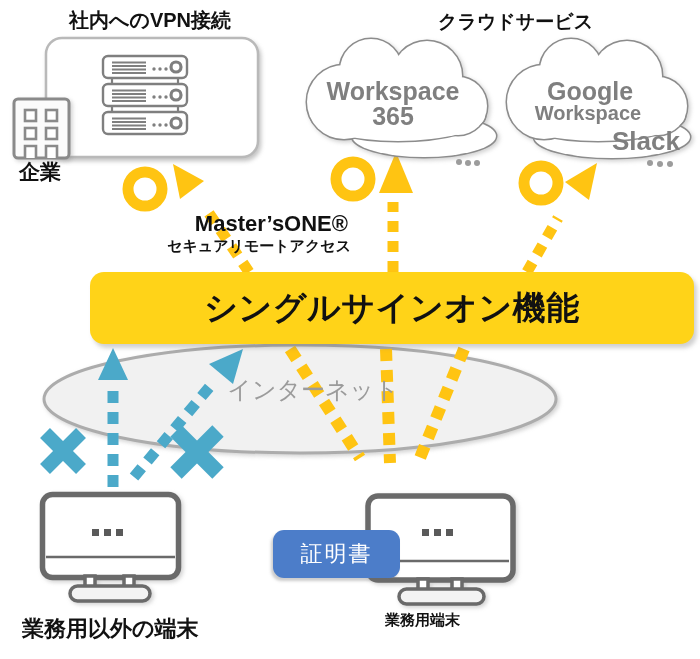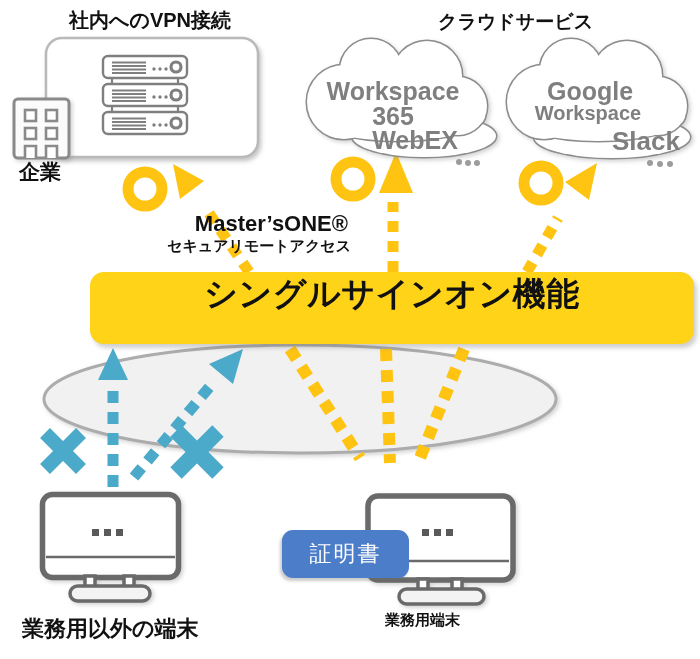--- a/index.html
+++ b/index.html
@@ -55,30 +55,29 @@
   .t-prod1{left:108px;top:211px;width:240px;text-align:right;font-size:22px;}
   .t-prod2{left:105px;top:237px;width:246px;text-align:right;font-size:15px;}
   .t-internet{left:213px;top:374px;width:200px;text-align:center;font-size:24px;
               color:#9B9B9B;font-weight:400;}
   .t-nonbiz{left:22px;top:614px;width:200px;font-size:22px;}
   .t-biz{left:385px;top:611px;width:140px;font-size:15px;}
 
   .banner{
     position:absolute;left:90px;top:272px;width:604px;height:72px;
     background:var(--c-banner);border-radius:14px;
-    display:flex;align-items:flex-start;justify-content:center;
+    display:flex;align-items:center;justify-content:center;
     box-shadow:3px 4px 4px rgba(120,120,120,0.35);
   }
   .banner span{font-size:33px;font-weight:bold;color:#111;letter-spacing:0.5px;}
   .cert-badge{
     position:absolute;left:273px;top:530px;width:127px;height:48px;
     background:var(--c-cert);border-radius:11px;
     display:flex;align-items:center;justify-content:center;
     box-shadow:-2px 3px 3px rgba(110,110,110,0.35);
-    margin-left:9px;
   }
   .cert-badge span{color:#fff;font-size:22px;font-weight:400;letter-spacing:2px;}
 </style>
 </head>
 <body>
 
 <div class="stage">
 
   <svg class="layer" width="700" height="659" viewBox="0 0 700 659">
 
@@ -232,32 +231,32 @@
       <rect x="399" y="589" width="85" height="15" rx="7.5" fill="#F3F3F3" stroke="var(--c-device)" stroke-width="3.5"></rect>
     </g>
   </svg>
 
   <div class="txt t-bold t-vpn-title">社内へのVPN接続</div>
   <div class="txt t-bold t-cloud-title">クラウドサービス</div>
   <div class="txt t-bold t-company">企業</div>
 
   <div class="txt t-cloudline t-ms1">Workspace</div>
   <div class="txt t-cloudline t-ms2">365</div>
-  <div class="txt t-cloudline t-ms3">WebEX</div>
   <div class="txt t-cloudline t-gg1">Google</div>
   <div class="txt t-cloudline t-gg2">Workspace</div>
   <div class="txt t-cloudline t-gg3">Slack</div>
 
   <div class="txt t-bold t-prod1">Master’sONE®</div>
   <div class="txt t-bold t-prod2">セキュアリモートアクセス</div>
 
   <div class="banner">
     <span>シングルサインオン機能</span>
   </div>
 
+  <div class="txt t-internet">インターネット</div>
 
   <div class="cert-badge">
     <span>証明書</span>
   </div>
 
   <div class="txt t-bold t-nonbiz">業務用以外の端末</div>
   <div class="txt t-bold t-biz">業務用端末</div>
 </div>
 
 </body></html>

